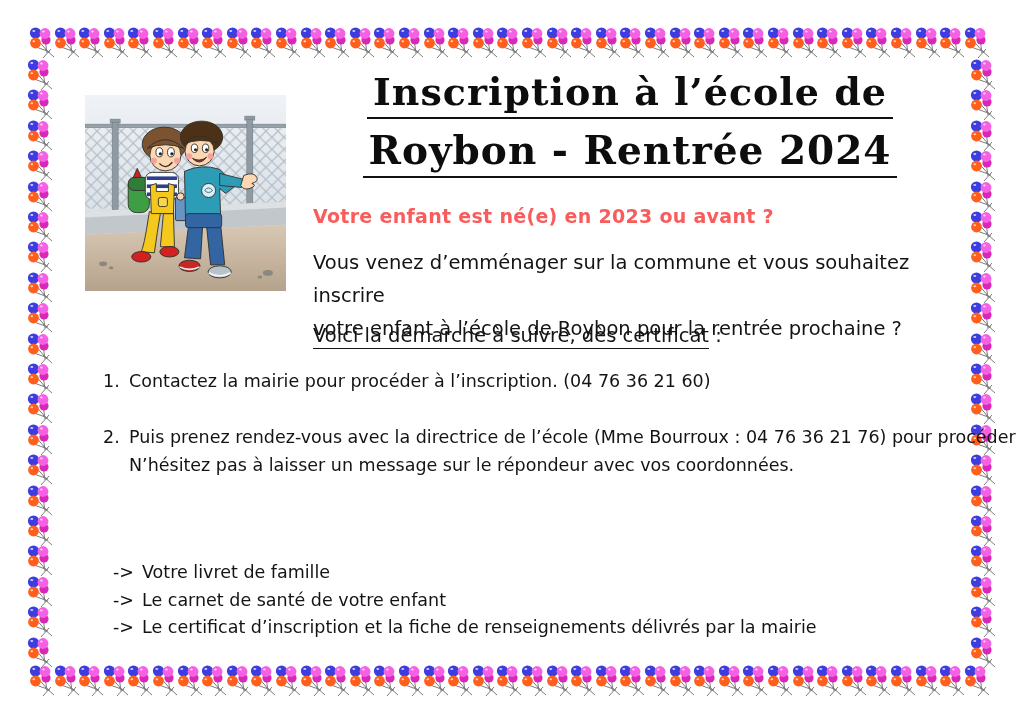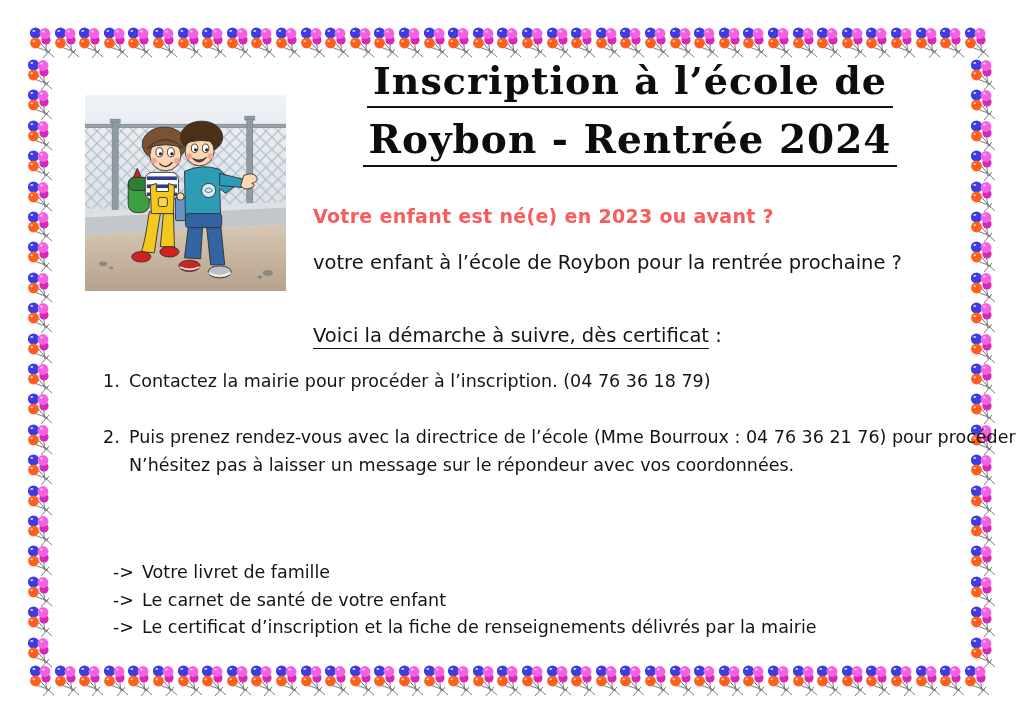--- a/index.html
+++ b/index.html
@@ -9,21 +9,21 @@
     overflow:hidden;color:#141414;
   }
   
   #balloon-border{position:absolute;inset:0;pointer-events:none;}
   .cluster{position:absolute;width:28px;height:33px;}
   .cluster svg{width:100%;height:100%;display:block;}
   
   .title-wrap{
     position:absolute;left:300px;width:660px;text-align:center;
     font-family:"DejaVu Serif","Liberation Serif",serif;
-    font-weight:700;color:#0d0d0d;
+    font-weight:700;color:#0d0d0d;margin-top:11px;
   }
   #title-line1{top:58px;font-size:38px;}
   #title-line2{top:116px;font-size:39px;}
   .title-underline{border-bottom:2.5px solid #111;padding:0 6px 3px 6px;letter-spacing:1px;}
   
   #illustration{position:absolute;left:85px;top:95px;width:201px;height:196px;}
   
   .red-question{
     position:absolute;left:313px;top:205px;
     font-size:19px;font-weight:bold;letter-spacing:.3px;
@@ -1917,31 +1917,32 @@
       <path d="M94 171 Q104 176 114 171" fill="none" stroke="#eee" stroke-width="1.6"></path>
       <ellipse cx="134" cy="176" rx="11.5" ry="6" fill="#b9c2c9"></ellipse>
       <path d="M123 177 Q134 183 145 177" fill="none" stroke="#f3f3f3" stroke-width="1.8"></path>
     </g>
   </svg>
 </div>
 
 <div class="red-question" style="color: rgb(249, 92, 92);">Votre enfant est né(e) en 2023 ou avant ?</div>
 
 <div class="intro">
+  <div>Vous venez d’emménager sur la commune et vous souhaitez inscrire</div>
   <div>votre enfant à l’école de Roybon pour la rentrée prochaine ?</div>
 </div>
 
 <div class="subheading">
   <span class="ul">Voici la démarche à suivre, dès certificat</span><span> :</span>
 </div>
 
 <div class="step" id="step-1">
   <span class="step-num">1.</span>
   <div class="step-body">
-    <div>Contactez la mairie pour procéder à l’inscription. (04 76 36 18 79)</div>
+    <div>Contactez la mairie pour procéder à l’inscription. (04 76 36 21 60)</div>
   </div>
 </div>
 
 <div class="step" id="step-2">
   <span class="step-num">2.</span>
   <div class="step-body">
     <div>Puis prenez rendez-vous avec la directrice de l’école (Mme Bourroux : 04 76 36 21 76) pour procéder</div>
     <div>N’hésitez pas à laisser un message sur le répondeur avec vos coordonnées.</div>
   </div>
 </div>

